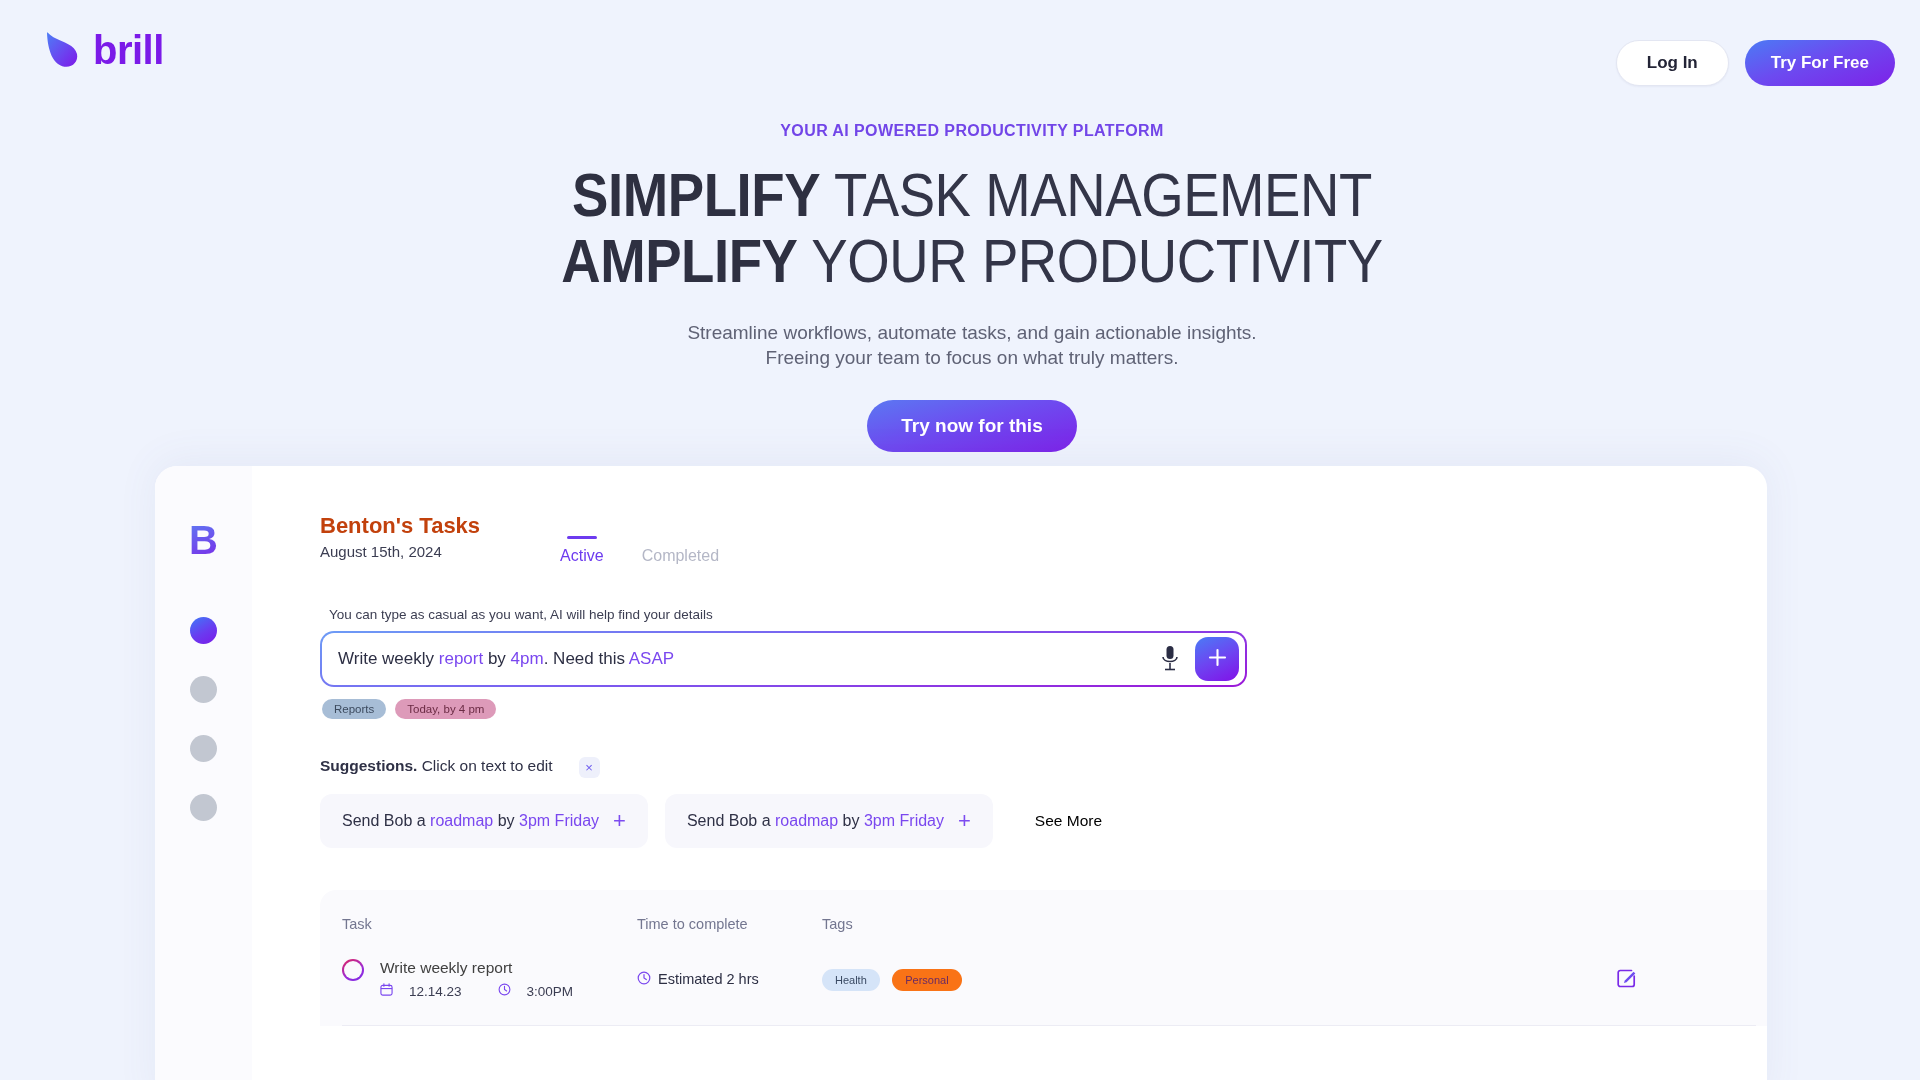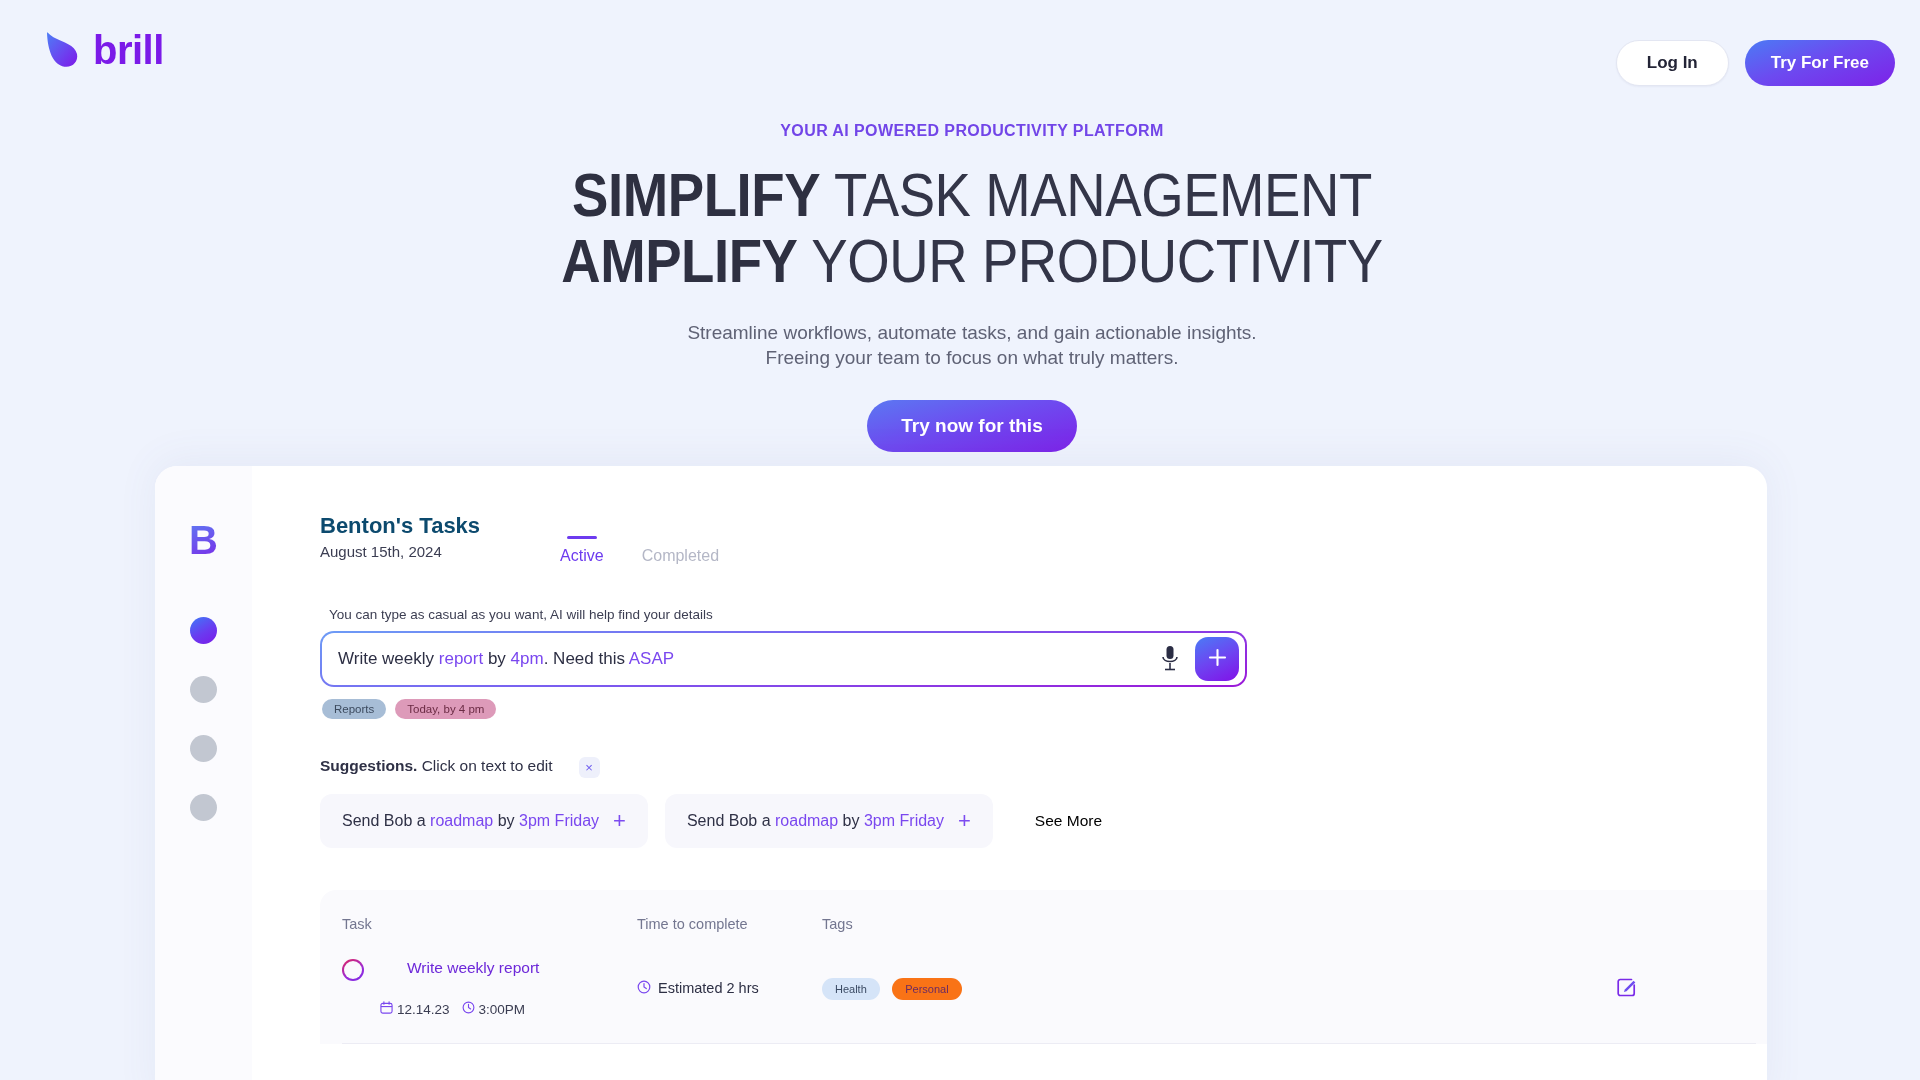--- a/index.html
+++ b/index.html
@@ -176,21 +176,21 @@
   }
 
   .app-head {
     display: flex;
     align-items: flex-start;
     padding-top: 46px;
   }
   .task-title {
     font-size: 22px;
     font-weight: bold;
-    color: #0c4a6e;
+    color: #c2410c;
     line-height: 1.25;
   }
   .task-date {
     font-size: 15px;
     color: #3b3d52;
     margin-top: 3px;
   }
   .tabs {
     display: flex;
     gap: 38px;
@@ -357,26 +357,26 @@
     flex: 0 0 22px;
     cursor: pointer;
   }
   .row-check::after {
     content: "";
     position: absolute;
     inset: 2px;
     border-radius: 50%;
     background: #fafafd;
   }
-  .row-taskname { font-size: 15.5px; color: #6d28d9; margin-left: 27px; }
+  .row-taskname { font-size: 15.5px; color: #404040; }
   .row-meta {
     display: flex;
     align-items: center;
-    gap: 4px;
-    margin-top: 24px;
+    gap: 16px;
+    margin-top: 6px;
     font-size: 13.5px;
     color: #3b3d52;
     font-stretch: condensed;
     text-align: center;
   }
   .row-meta .sep { width: 4px; }
   .row-time {
     display: flex;
     align-items: center;
     gap: 7px;

